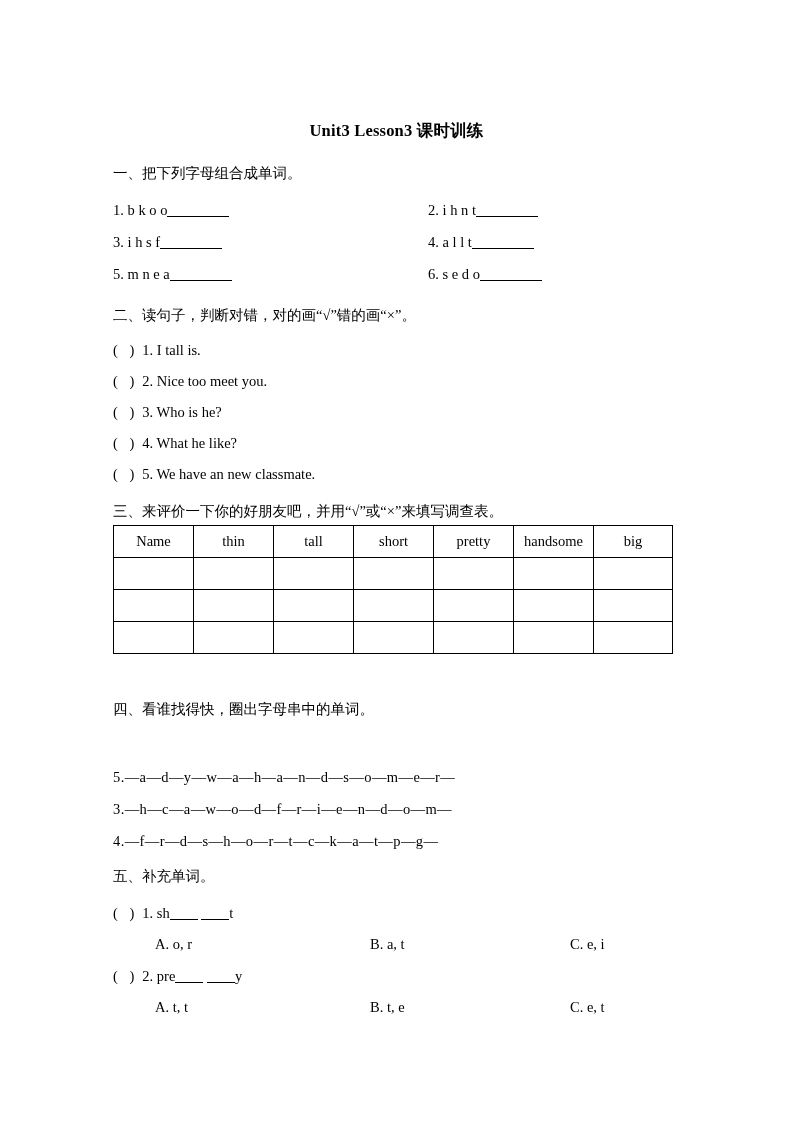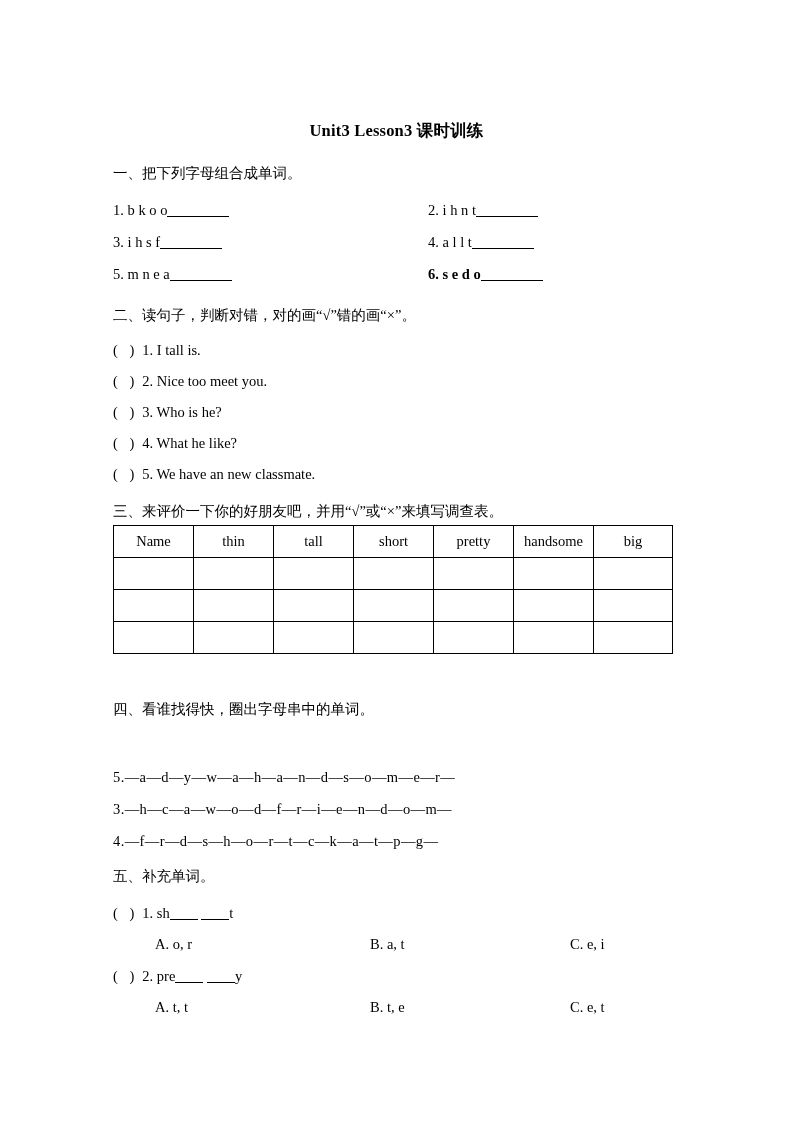--- a/index.html
+++ b/index.html
@@ -151,21 +151,21 @@
   </div>
   <div class="scramble" style="left:428px; top:218px;">
     <span>4.</span>
     <span>a   l   l   t</span><span class="blank-long"></span>
   </div>
 
   <div class="scramble" style="left:113px; top:250px;">
     <span>5.</span>
     <span>m   n   e   a</span><span class="blank-long"></span>
   </div>
-  <div class="scramble" style="left:428px; top:250px;font-weight:bold;">
+  <div class="scramble" style="left:428px; top:250px;">
     <span>6.</span>
     <span>s   e   d   o</span><span class="blank-long"></span>
   </div>
 
   <div class="section-heading" style="top:290px;">二、读句子，判断对错，对的画“√”错的画“×”。</div>
 
   <div class="tf-row" style="top:326px;">
     <span class="paren">(    )</span><span>1. I tall is.</span>
   </div>
   <div class="tf-row" style="top:357px;">

